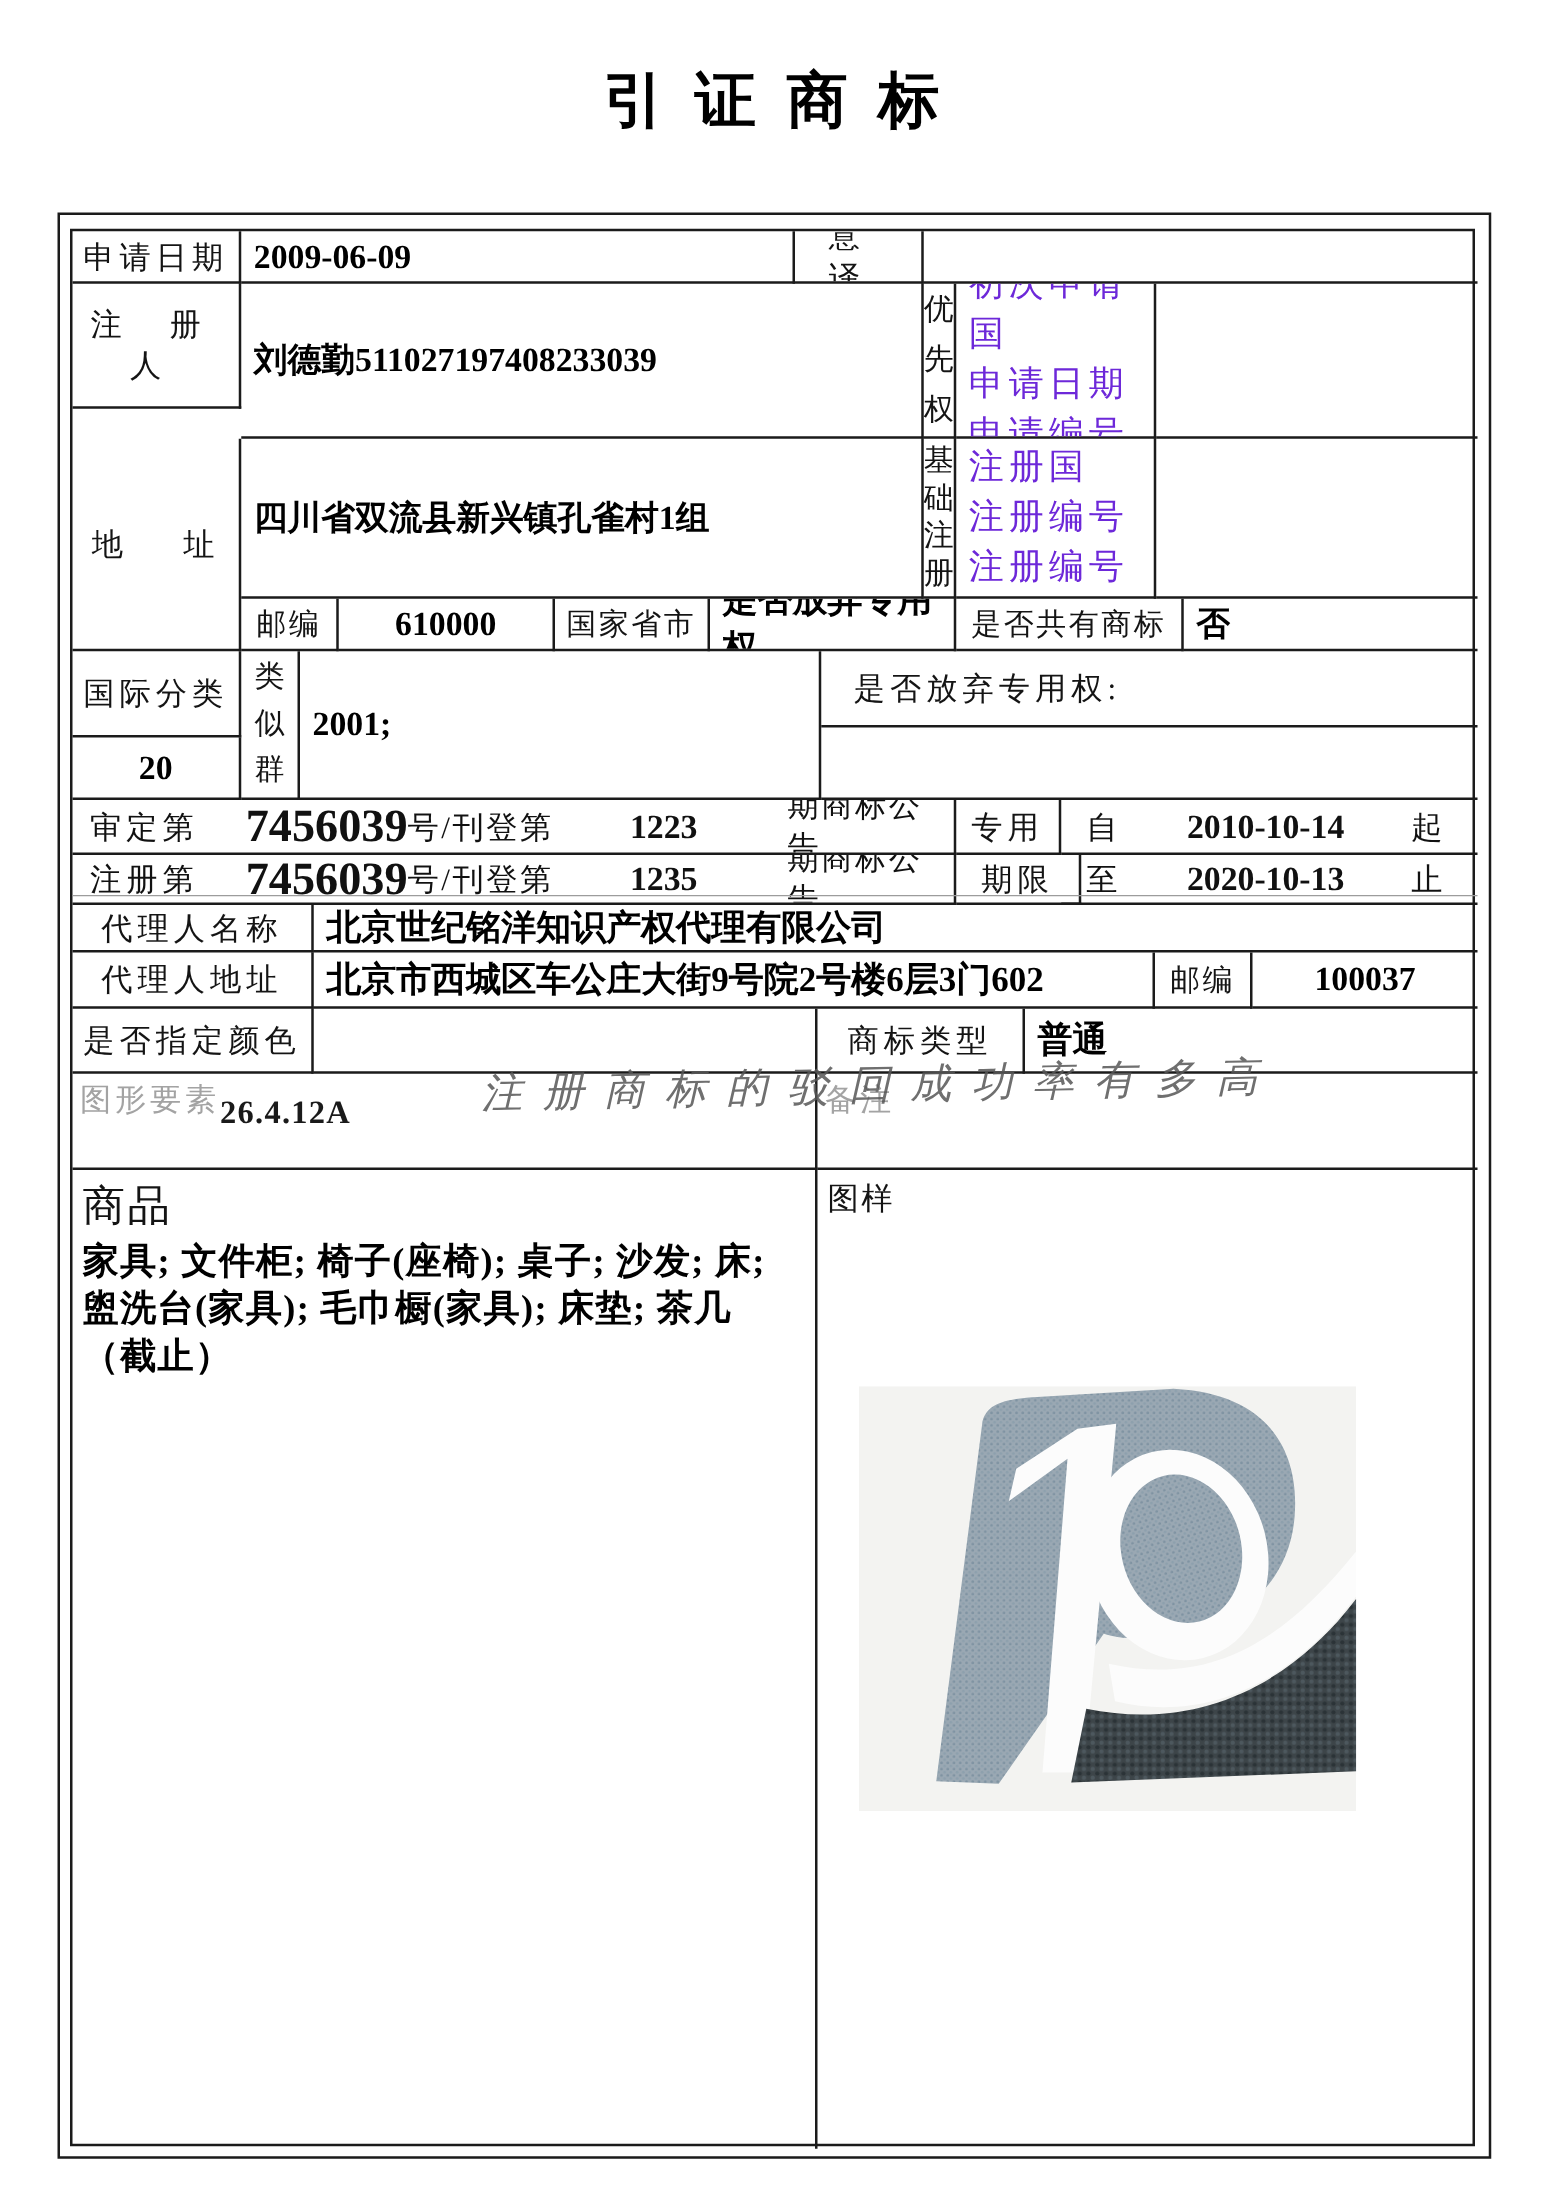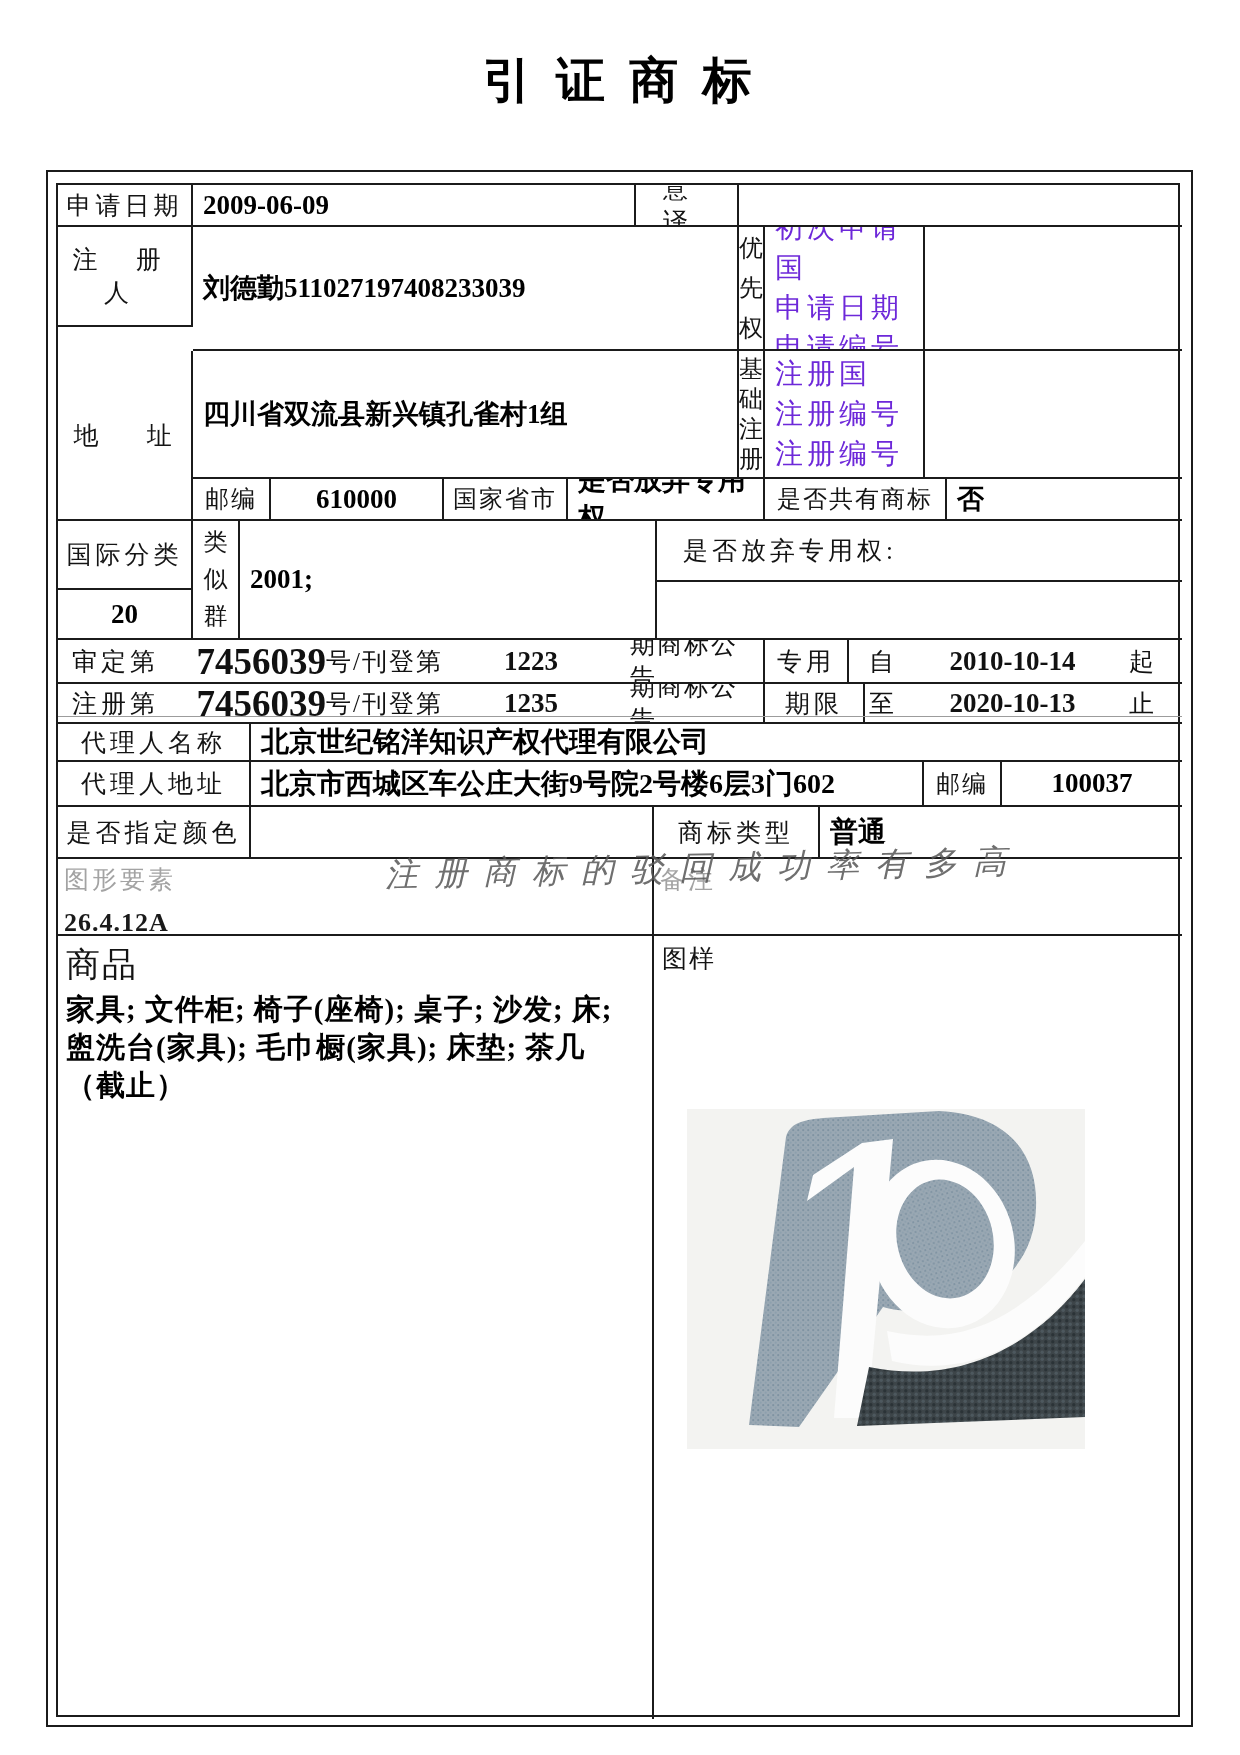--- a/index.html
+++ b/index.html
@@ -44,21 +44,21 @@
   .w1{width:112px;padding-left:14px;font-size:25px;letter-spacing:4px;}
   .w2{width:146px;text-align:right;font-weight:bold;font-size:37px;}
   .w3{width:150px;font-size:25px;letter-spacing:2px;}
   .w4{width:116px;text-align:center;font-weight:bold;font-size:27px;}
   .w5{margin-left:42px;font-size:25px;letter-spacing:2px;}
   .fromto{justify-content:space-between;}
   .fromto .fl{padding-left:20px;font-size:25px;letter-spacing:2px;}
   .fromto .fv{font-weight:bold;font-size:27px;}
   .fromto .fs{padding-right:28px;font-size:25px;}
   .grayLb{color:#a3a3a3;font-size:25px;letter-spacing:3px;}
-  .figCell{flex-direction:column;align-items:flex-start;justify-content:flex-start;padding:4px 6px;}
+  .figCell{flex-direction:row;align-items:flex-start;justify-content:flex-start;padding:4px 6px;}
   .figCode{font-weight:bold;font-size:26px;color:#1a1a1a;margin-top:12px;letter-spacing:1px;}
   .goodsCell{flex-direction:column;align-items:flex-start;justify-content:flex-start;padding:6px 8px;}
   .goodsTitle{font-size:34px;letter-spacing:2px;color:#141414;}
   .goodsText{font-weight:bold;font-size:29px;line-height:38px;color:#000;margin-top:2px;letter-spacing:1px;}
   .imgCell{flex-direction:column;align-items:flex-start;justify-content:flex-start;padding:6px 8px;position:absolute;}
   .imgTitle{font-size:25px;letter-spacing:2px;color:#141414;}
   .logo-box{position:absolute;left:33px;top:173px;width:398px;height:340px;}
   .faint-line{position:absolute;left:0;top:531px;width:1124px;height:1px;background:#9c9c9c;}
   .watermark{
     position:absolute;left:385px;top:846px;z-index:6;

